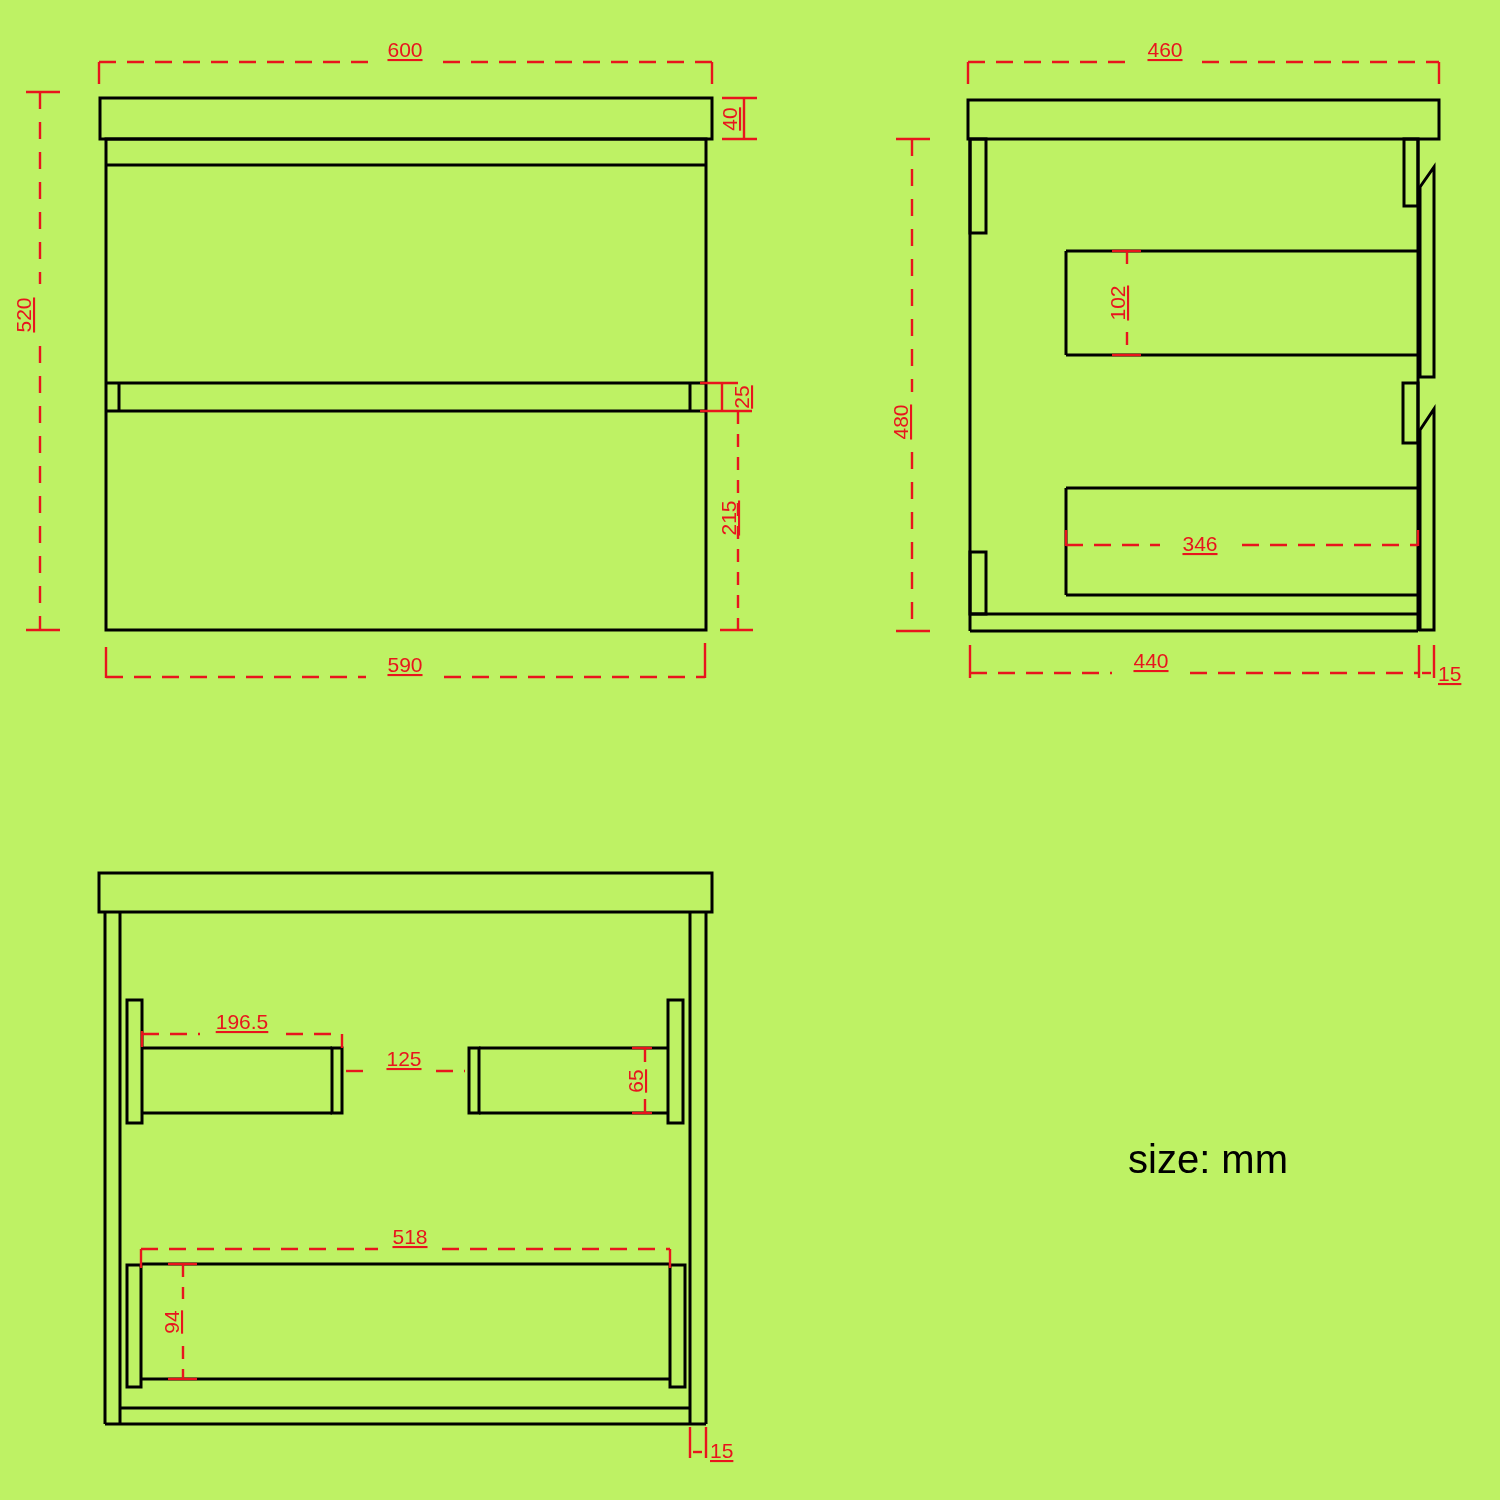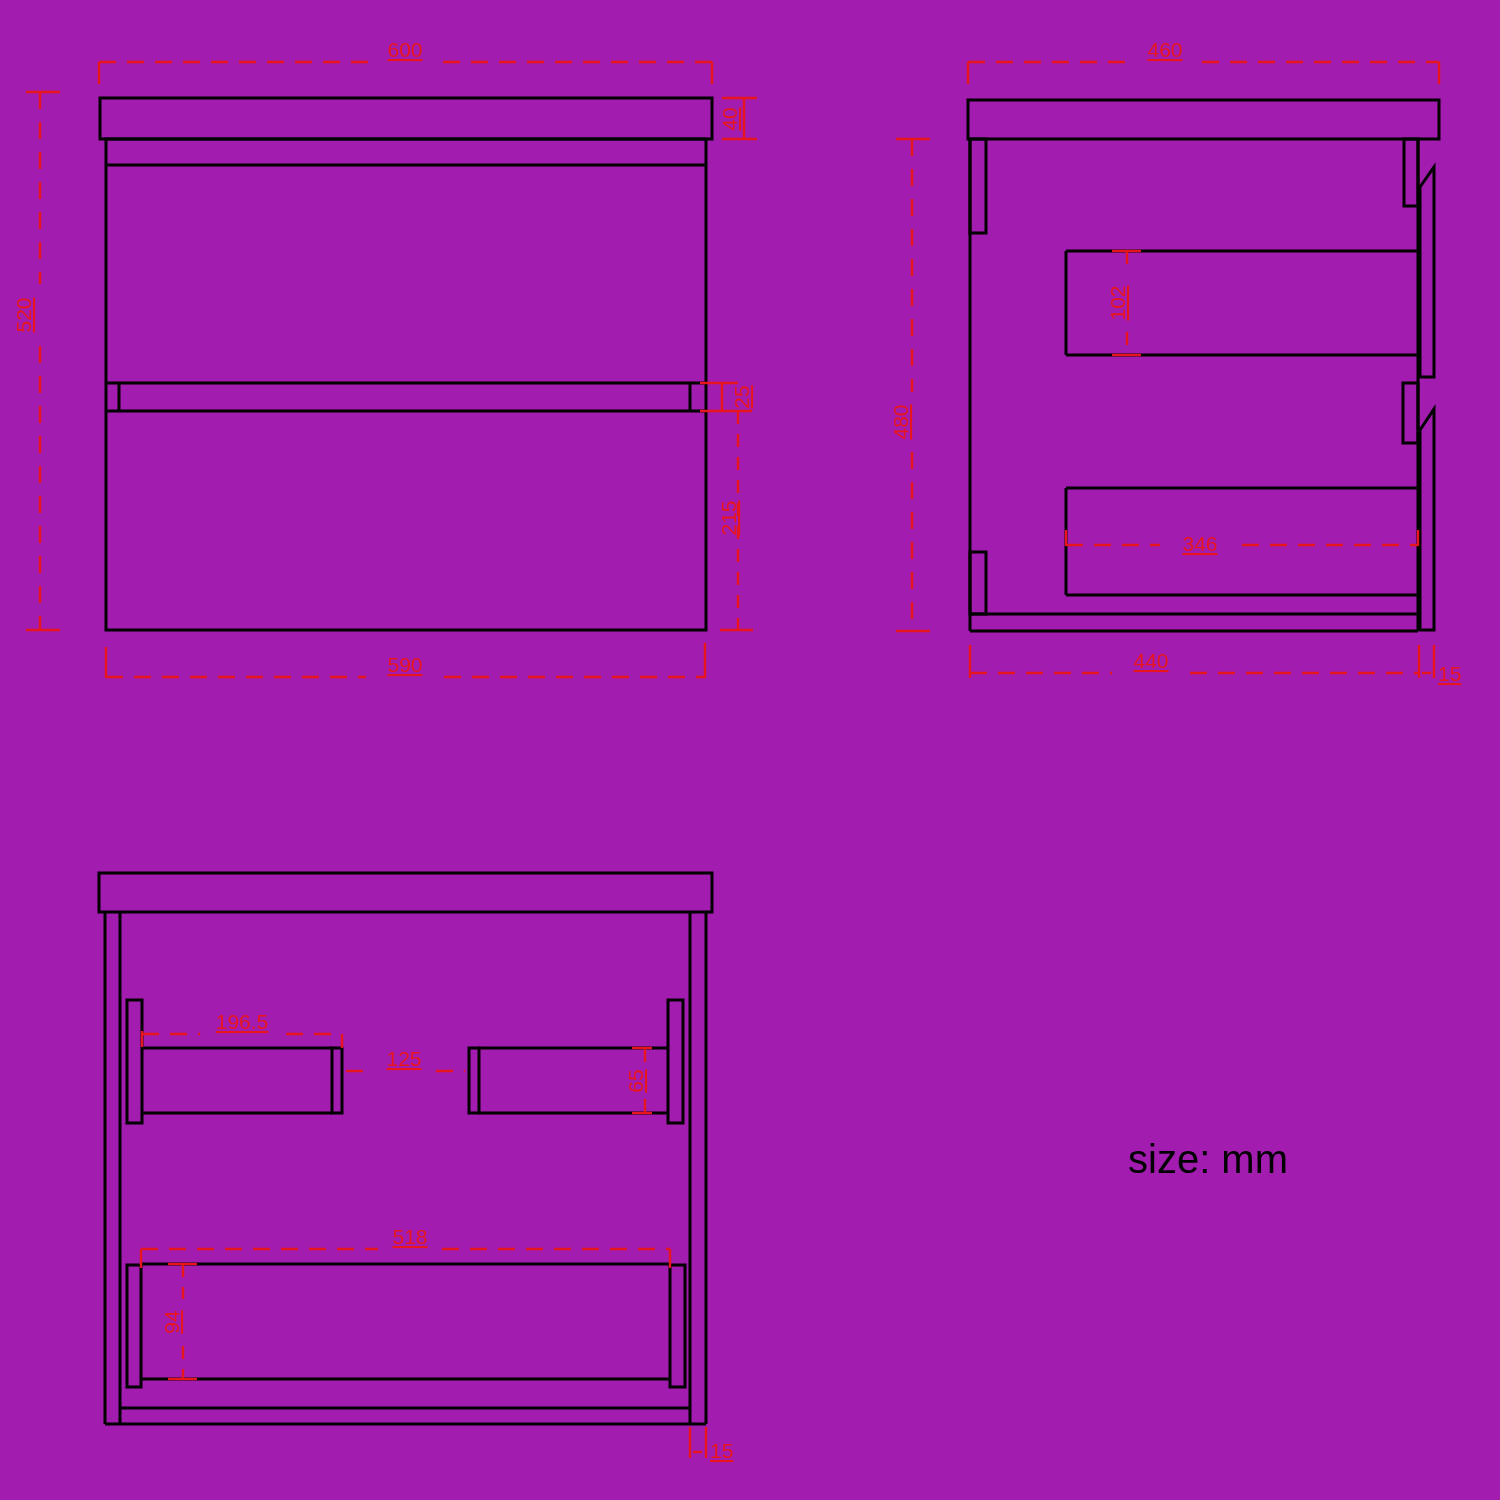--- a/index.html
+++ b/index.html
@@ -1,16 +1,16 @@
 <!DOCTYPE html>
 <html><head>
 <meta charset="utf-8">
 <style>
   html,body{margin:0;padding:0;background:#ffffff;}
-  .canvas{position:relative;width:1500px;height:1500px;background:#a21caf;overflow:hidden;
+  .canvas{position:relative;width:1500px;height:1500px;background:#bef264;overflow:hidden;
           font-family:"Liberation Sans", sans-serif;}
   svg{display:block;}
   .blk{stroke:#000000;fill:none;}
   .red{stroke:#e8151d;fill:none;}
   .dim{font-family:"Liberation Sans", sans-serif;font-size:21px;fill:#e8151d;
        text-decoration:underline;}
   .note{font-family:"Liberation Sans", sans-serif;font-size:40px;fill:#000000;}
 </style>
 </head>
 <body>

